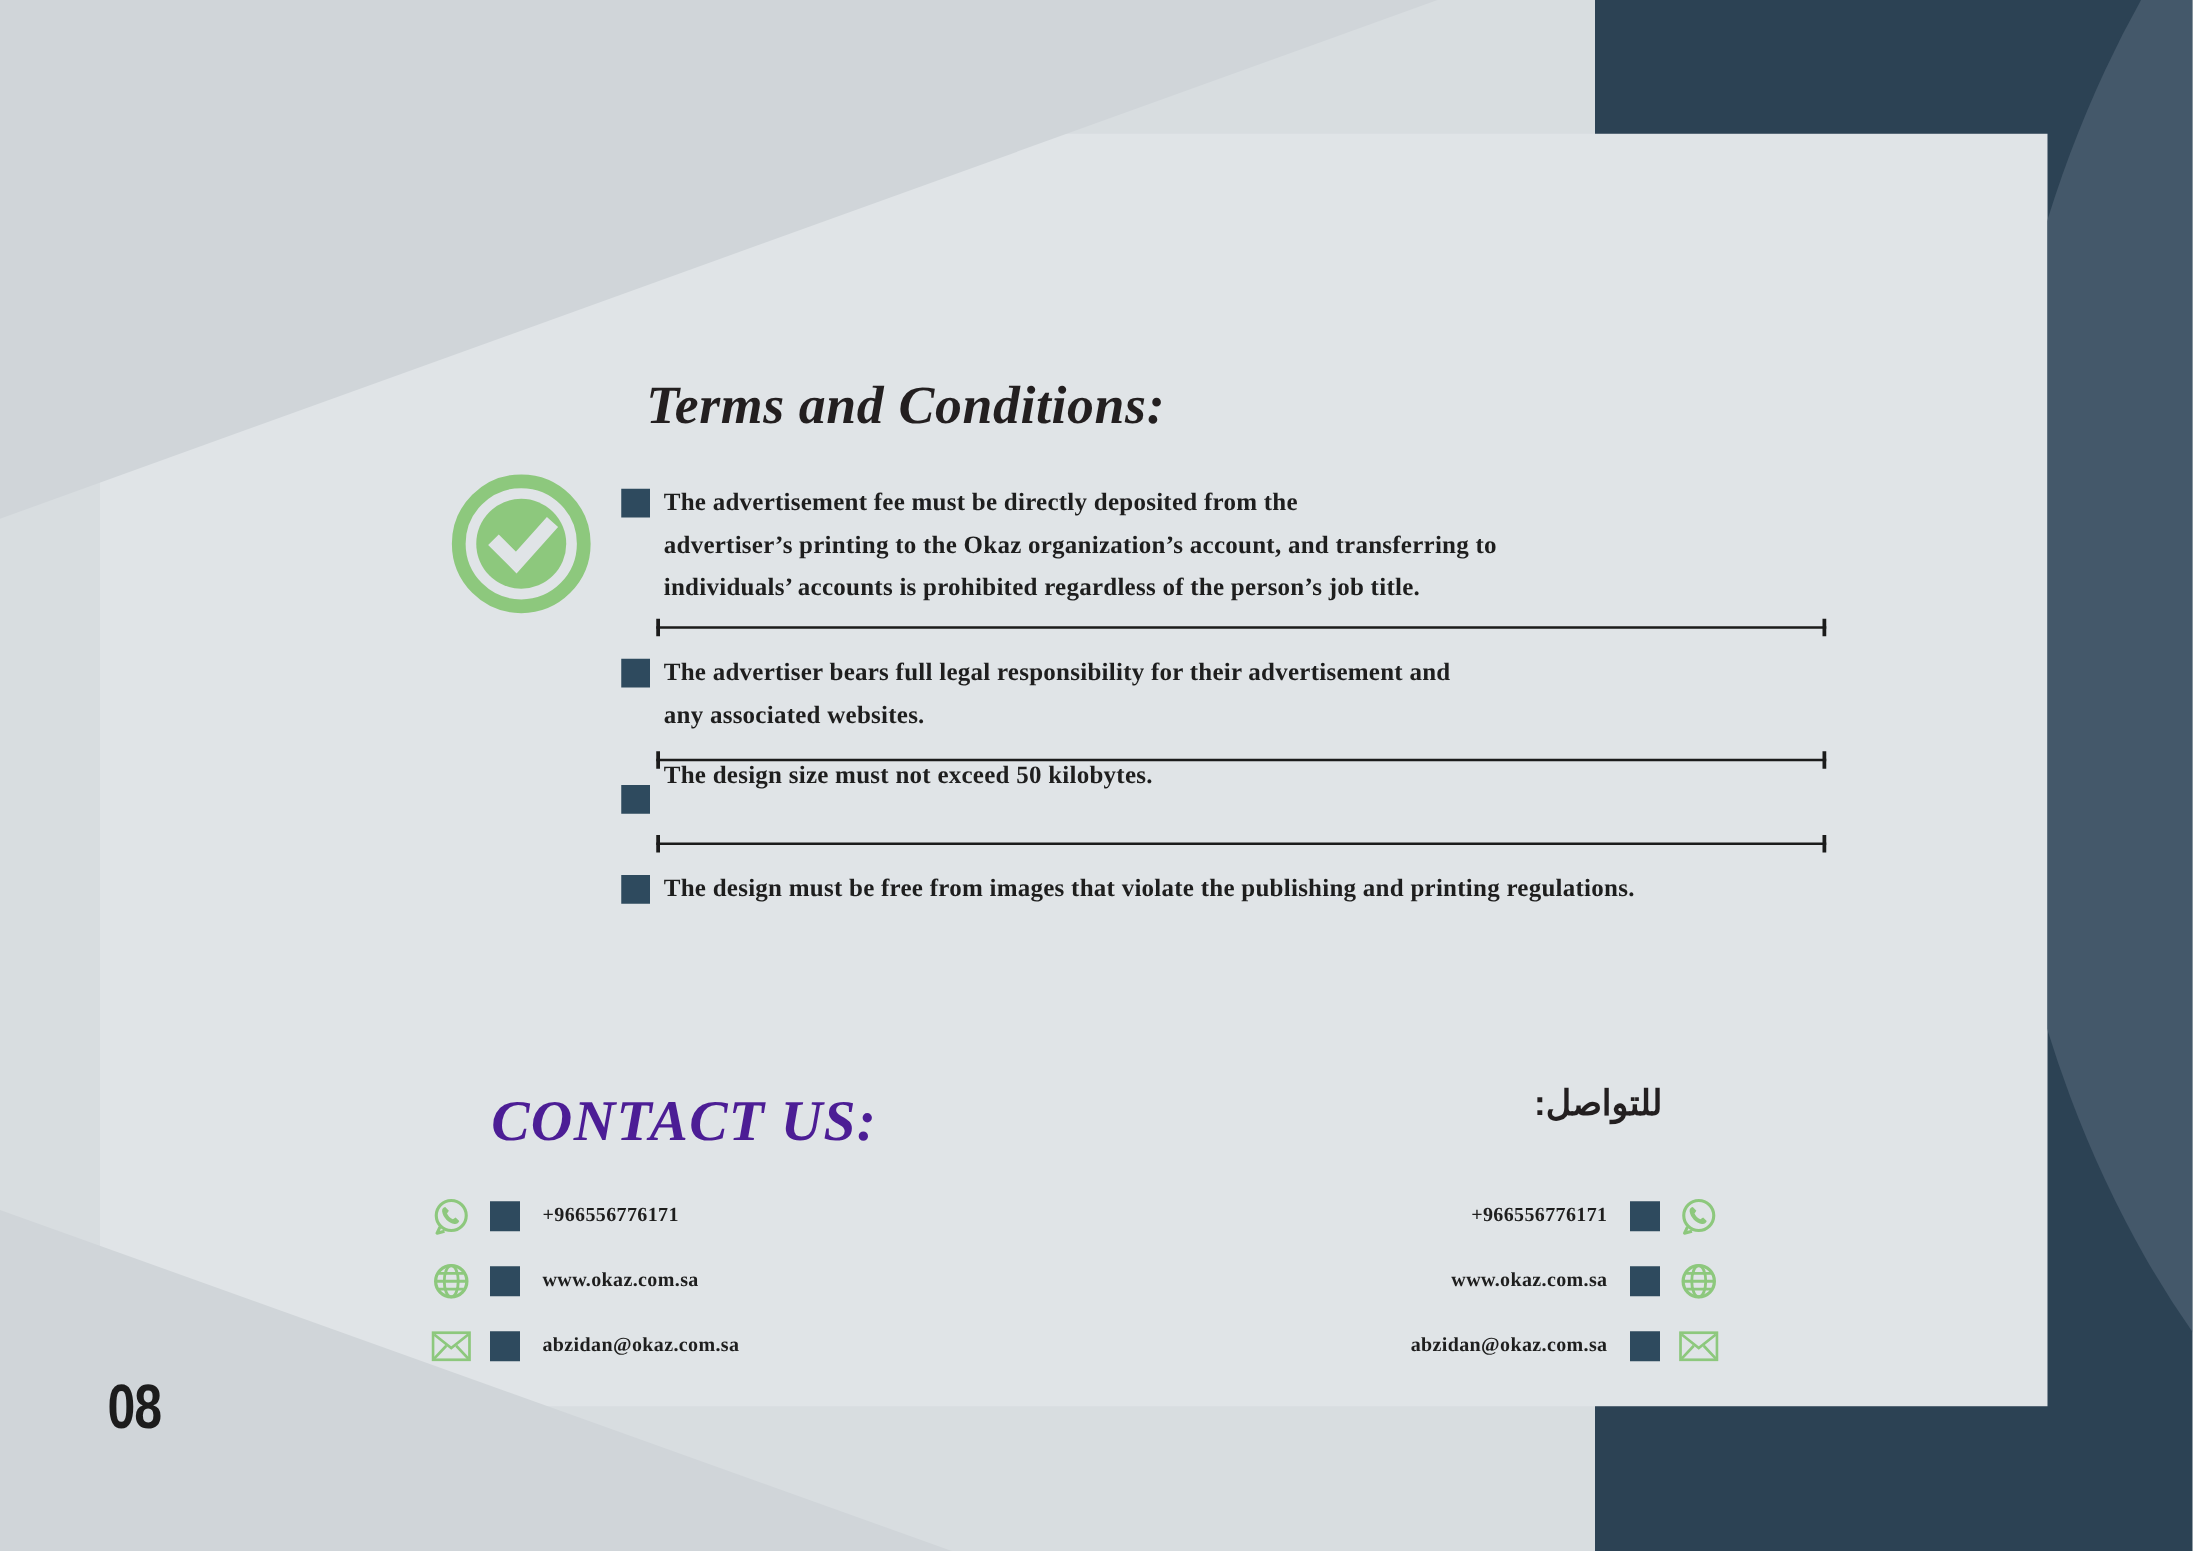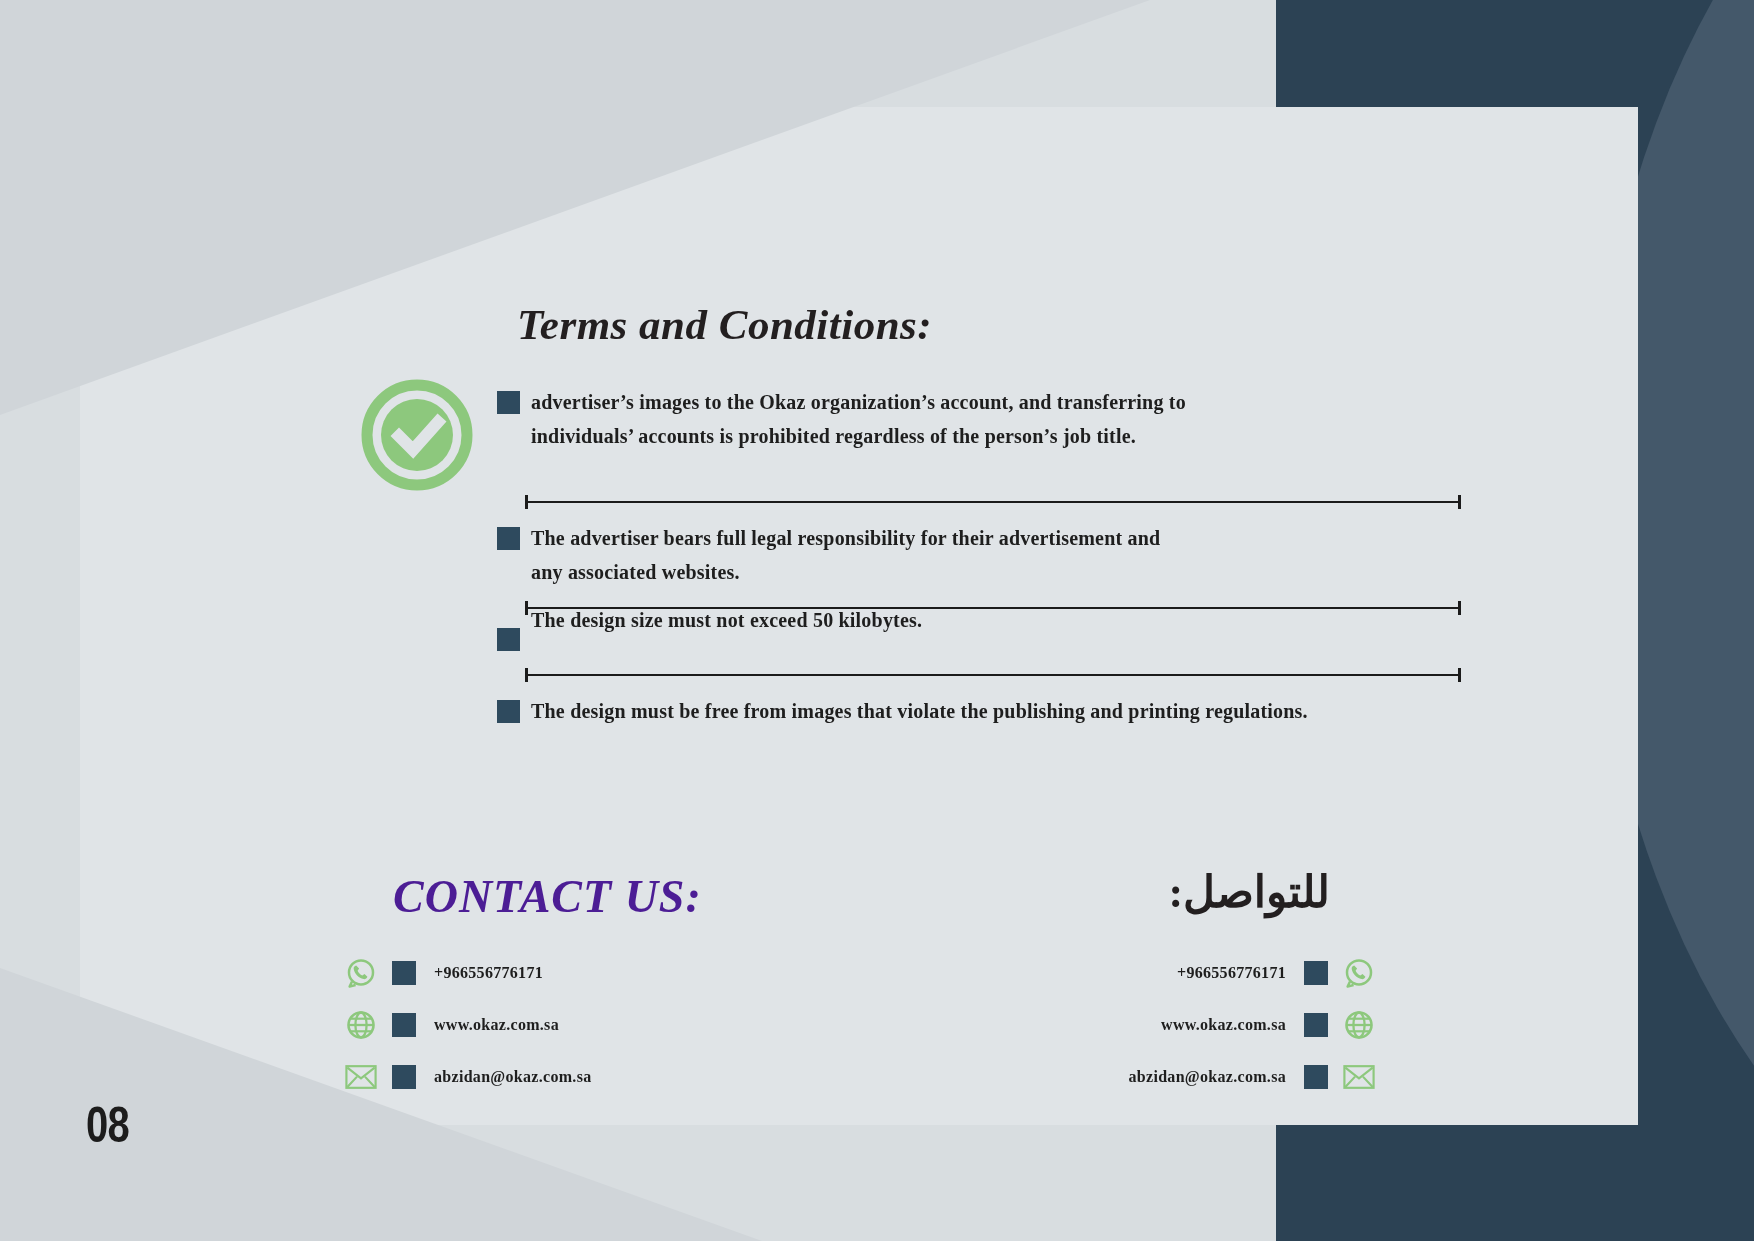--- a/index.html
+++ b/index.html
@@ -15,22 +15,22 @@
   .bullet-text{left:531px;font-size:20px;font-weight:bold;line-height:34px;
                letter-spacing:0.2px;color:#1e1e1e;white-space:nowrap;}
   .divider{left:525px;width:936px;height:2px;background:#1b1b1b;}
   .divider::before,.divider::after{content:"";position:absolute;top:-6px;width:3px;height:14px;background:#1b1b1b;}
   .divider::before{left:0;}
   .divider::after{right:0;}
 
   
   .contact-heading-en{left:393px;top:870px;font-size:46px;font-weight:bold;font-style:italic;
                       letter-spacing:1px;color:#4c1d95;}
-  .contact-heading-ar{right:424px;top:866px;font-size:44px;font-weight:bold;
-                      font-family:Liberation Serif, serif;color:#231f20;}
+  .contact-heading-ar{right:424px;top:866px;font-size:28px;font-weight:bold;
+                      font-family:Liberation Sans, sans-serif;color:#231f20;}
   .c-row{height:36px;display:flex;align-items:center;}
   .c-row .sq{width:24px;height:24px;background:#2e4a5e;flex:0 0 auto;}
   .c-row .val{font-size:16px;font-weight:bold;letter-spacing:0.3px;white-space:nowrap;}
   .row-left{left:345px;}
   .row-left .icon{margin-right:15px;}
   .row-left .sq{margin-right:18px;}
   .row-right{right:379px;justify-content:flex-end;}
   .row-right .sq{margin-left:18px;margin-right:15px;}
   .icon{width:32px;height:32px;flex:0 0 auto;display:block;}
 
@@ -58,21 +58,22 @@
   <div class="layer terms-title">Terms and Conditions:</div>
 
   <svg class="layer" style="left:360px;top:378px;" width="114" height="114" viewBox="0 0 114 114">
     <circle cx="57" cy="57" r="50" fill="none" stroke="#8dc87d" stroke-width="11"></circle>
     <circle cx="57" cy="57" r="36" fill="#8dc87d"></circle>
     <path d="M39 58 L53 72 L78 44" fill="none" stroke="#e0e4e7" stroke-width="12" stroke-linecap="square"></path>
   </svg>
 
   <div class="layer bullet-square" style="top:391px;background:#2e4a5e;"></div>
   <div class="layer bullet-text" style="top:385px;">
-    <div>advertiser’s images to the Okaz organization’s account, and transferring to</div>
+    <div>The advertisement fee must be directly deposited from the</div>
+    <div>advertiser’s printing to the Okaz organization’s account, and transferring to</div>
     <div>individuals’ accounts is prohibited regardless of the person’s job title.</div>
   </div>
   <div class="layer divider" style="top:501px;"></div>
 
   <div class="layer bullet-square" style="top:527px;background:#2e4a5e;"></div>
   <div class="layer bullet-text" style="top:521px;">
     <div>The advertiser bears full legal responsibility for their advertisement and</div>
     <div>any associated websites.</div>
   </div>
   <div class="layer divider" style="top:607px;"></div>

